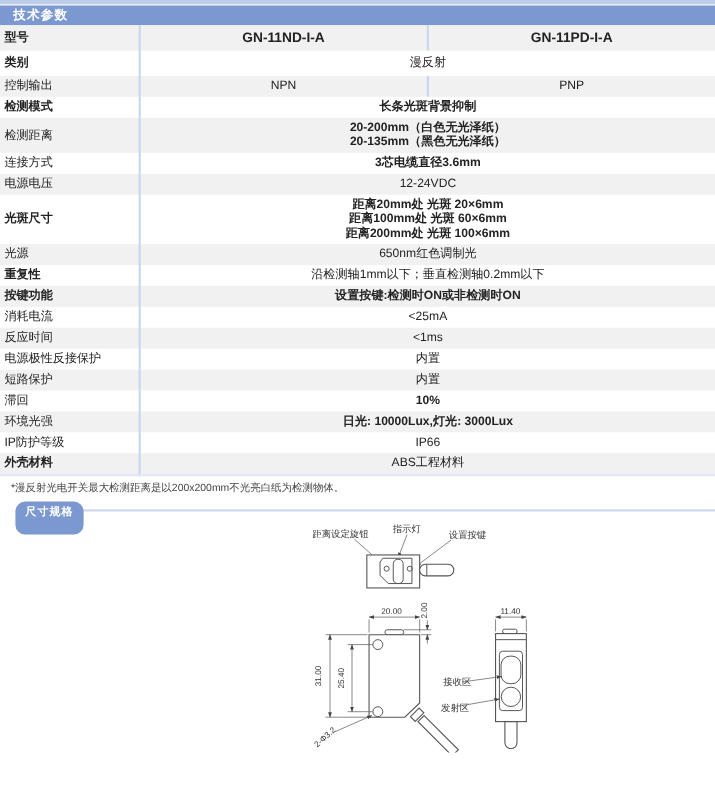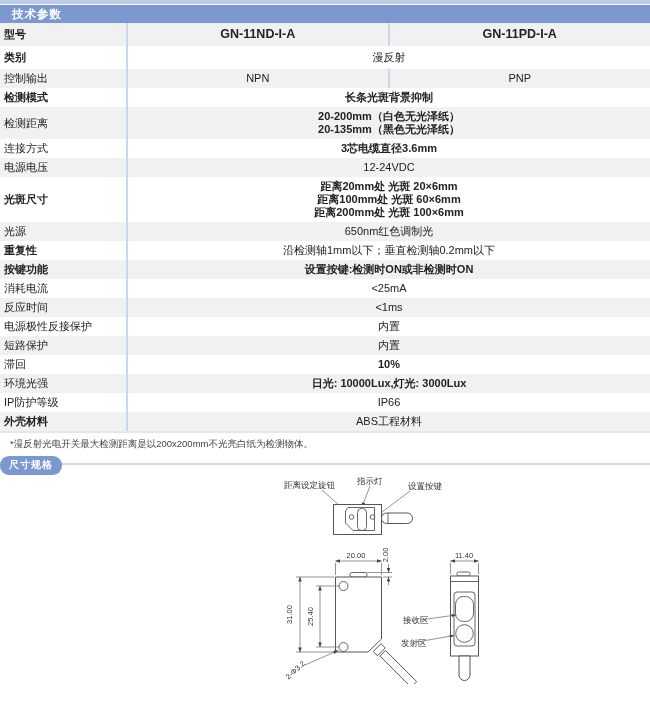--- a/index.html
+++ b/index.html
@@ -28,22 +28,22 @@
   td.value-cell{text-align:center;}
   td.mid{border-right:2px solid var(--divider-blue);}
   .b{font-weight:bold;}
   tbody tr:nth-child(odd){background:var(--row-alt);}
   tbody tr:nth-child(-n+2) td{padding-top:5px;padding-bottom:5px;}
   tbody tr:first-child td.value-cell{font-size:12.5px;margin-top:25px;}
   tbody tr:last-child td{border-bottom:2px solid #dfe8f5;}
   .footnote{font-size:9.5px;color:#444;padding:5px 0 2px 10px;line-height:12px;}
   .section2-header{position:relative;height:22px;margin-top:2px;}
   .pill{
-    position:absolute;left:0;top:2px;background:var(--header-blue);color:#fff;
-    font-size:10px;font-weight:bold;padding:2px 9px 3px 9px;border-radius:9px;
+    position:absolute;left:14px;top:2px;background:var(--header-blue);color:#fff;
+    font-size:10px;font-weight:bold;padding:2px 9px 14px 9px;border-radius:9px;
     letter-spacing:1px;z-index:2;text-align:center;
   }
   .hline{position:absolute;left:52px;right:0;top:9px;height:2px;background:var(--line-blue);}
   .drawing{position:relative;width:592px;height:208px;}
   svg text{fill:#333;}
   .dim{font-size:7.5px;}
   .cjk{font-size:8.5px;}
   .ln{stroke:#555;stroke-width:0.9;fill:none;}
   .shape{stroke:#555;stroke-width:1;fill:#fff;}
   .thin{stroke:#666;stroke-width:0.7;fill:none;}

